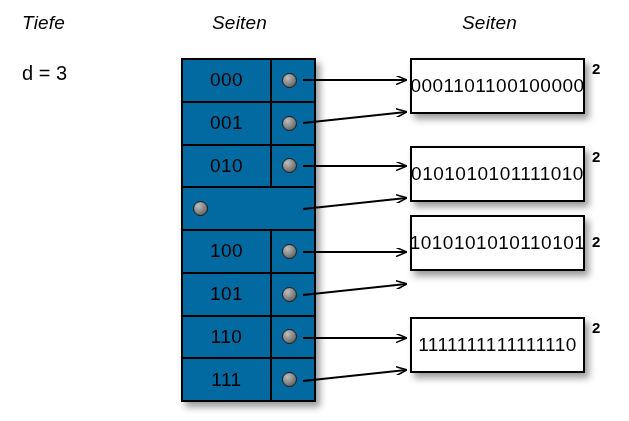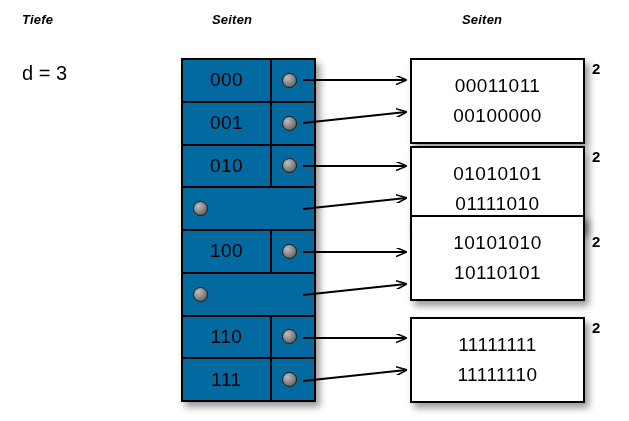--- a/index.html
+++ b/index.html
@@ -13,22 +13,22 @@
     position: relative;
     overflow: hidden;
     font-family: "Liberation Sans", sans-serif;
     color: #000000;
   }
 
   
   .col-heading {
     position: absolute;
     font-style: italic;
-    font-weight: 700;
-    font-size: 13px;
+    font-weight: 400;
+    font-size: 19px;
     letter-spacing: 0.2px;
     white-space: nowrap;
   }
   #heading-tiefe  { left: 22px;  top: 12px; }
   #heading-index  { left: 212px; top: 12px; }
   #heading-seiten { left: 462px; top: 12px; }
 
   
   #depth-value {
     position: absolute;
@@ -87,27 +87,27 @@
     border: 1.5px solid #1a1a1a;
     background: radial-gradient(circle at 34% 30%, #bdbdbd 0%, #8f8f8f 42%, #6e6e6e 70%, #4a4a4a 100%);
     box-sizing: border-box;
   }
 
   
   .page-box {
     position: absolute;
     left: 410px;
     width: 175px;
-    height: 86px;
+    height: 56px;
     border: 2.5px solid #000;
     box-sizing: border-box;
     background: #fff;
     box-shadow: 4px 5px 7px rgba(0,0,0,0.40);
     display: flex;
-    flex-direction: column;
+    flex-direction: row;
     align-items: center;
     justify-content: center;
   }
   .page-line {
     font-size: 19px;
     font-weight: 500;
     letter-spacing: 0.5px;
     line-height: 30px;
   }
   #page-box-0 { top: 58px; }
@@ -177,20 +177,21 @@
   </div>
 
   <div class="index-row">
     <div class="index-key">100</div>
     <div class="index-ptr">
       <span class="ptr-dot"></span>
     </div>
   </div>
 
   <div class="index-row">
+    <div class="index-key">101</div>
     <div class="index-ptr">
       <span class="ptr-dot"></span>
     </div>
   </div>
 
   <div class="index-row">
     <div class="index-key">110</div>
     <div class="index-ptr">
       <span class="ptr-dot"></span>
     </div>

